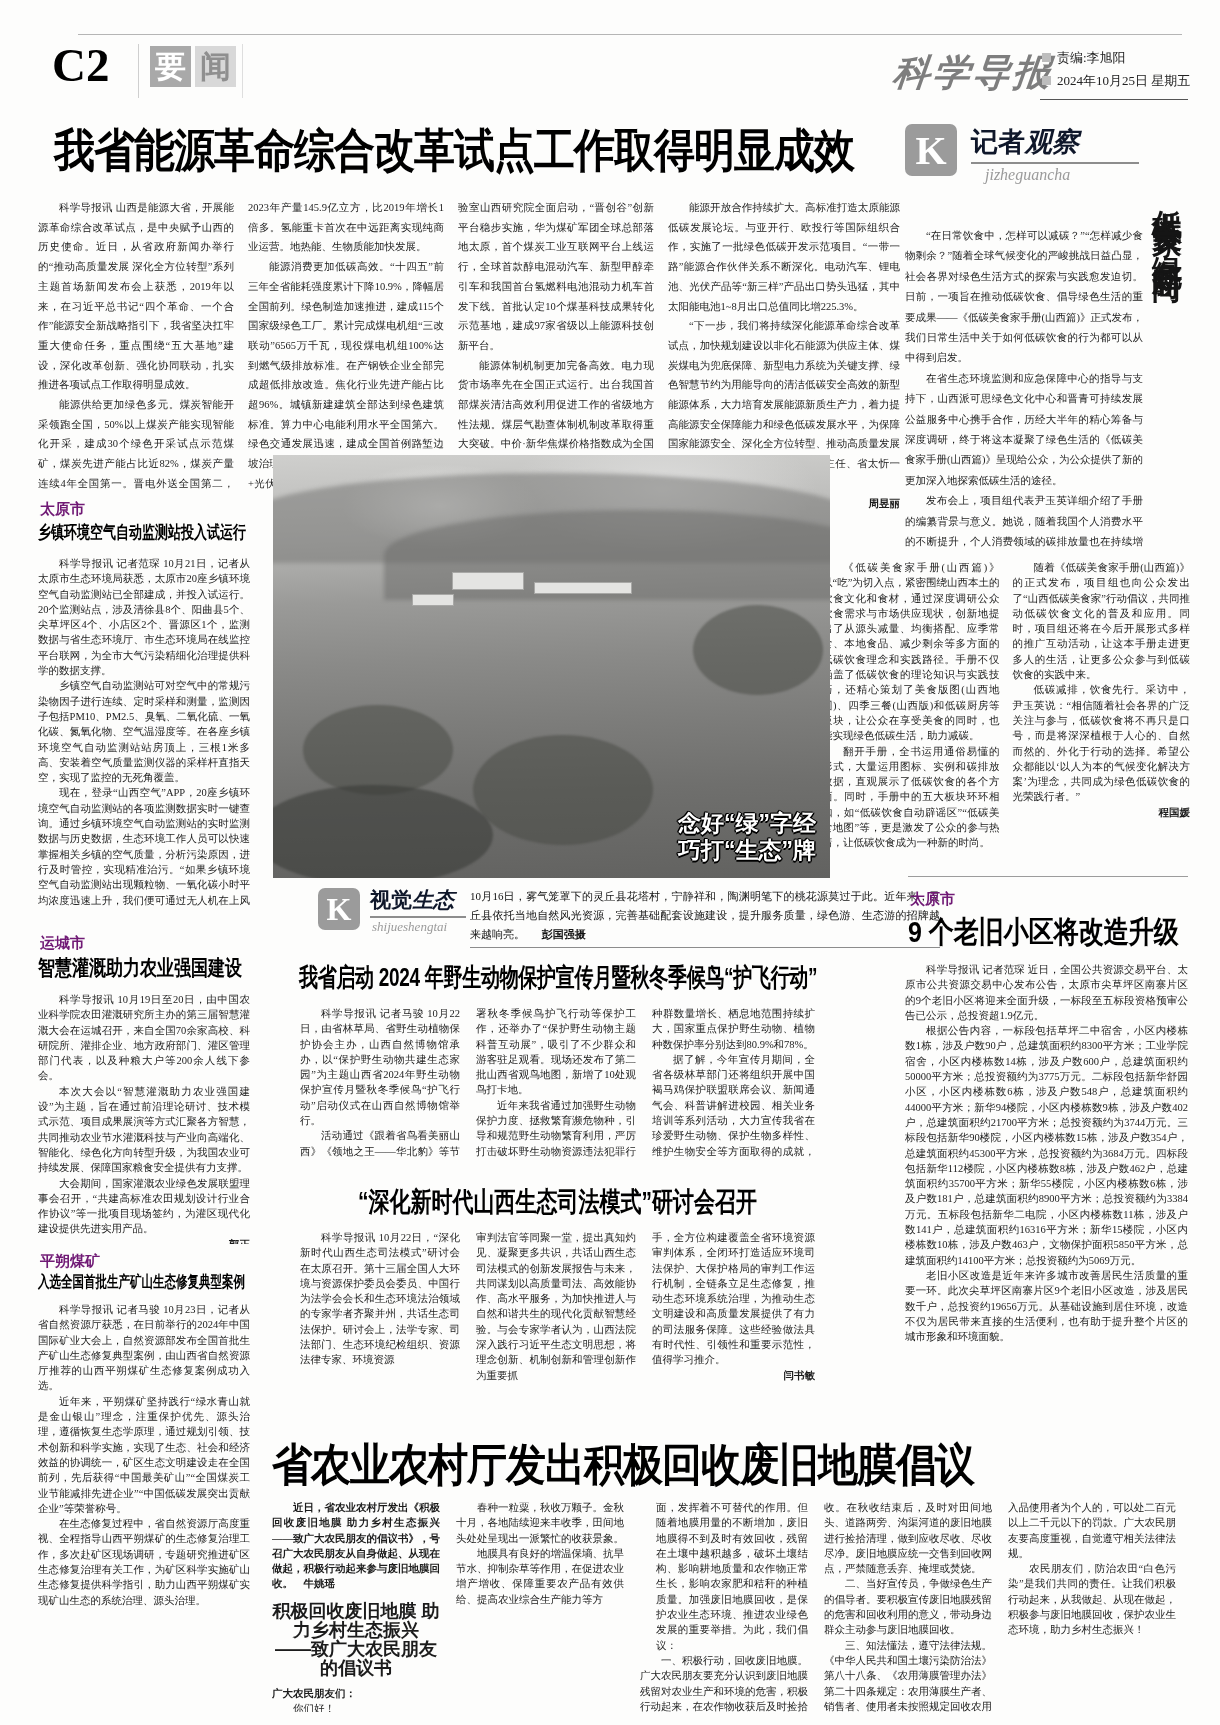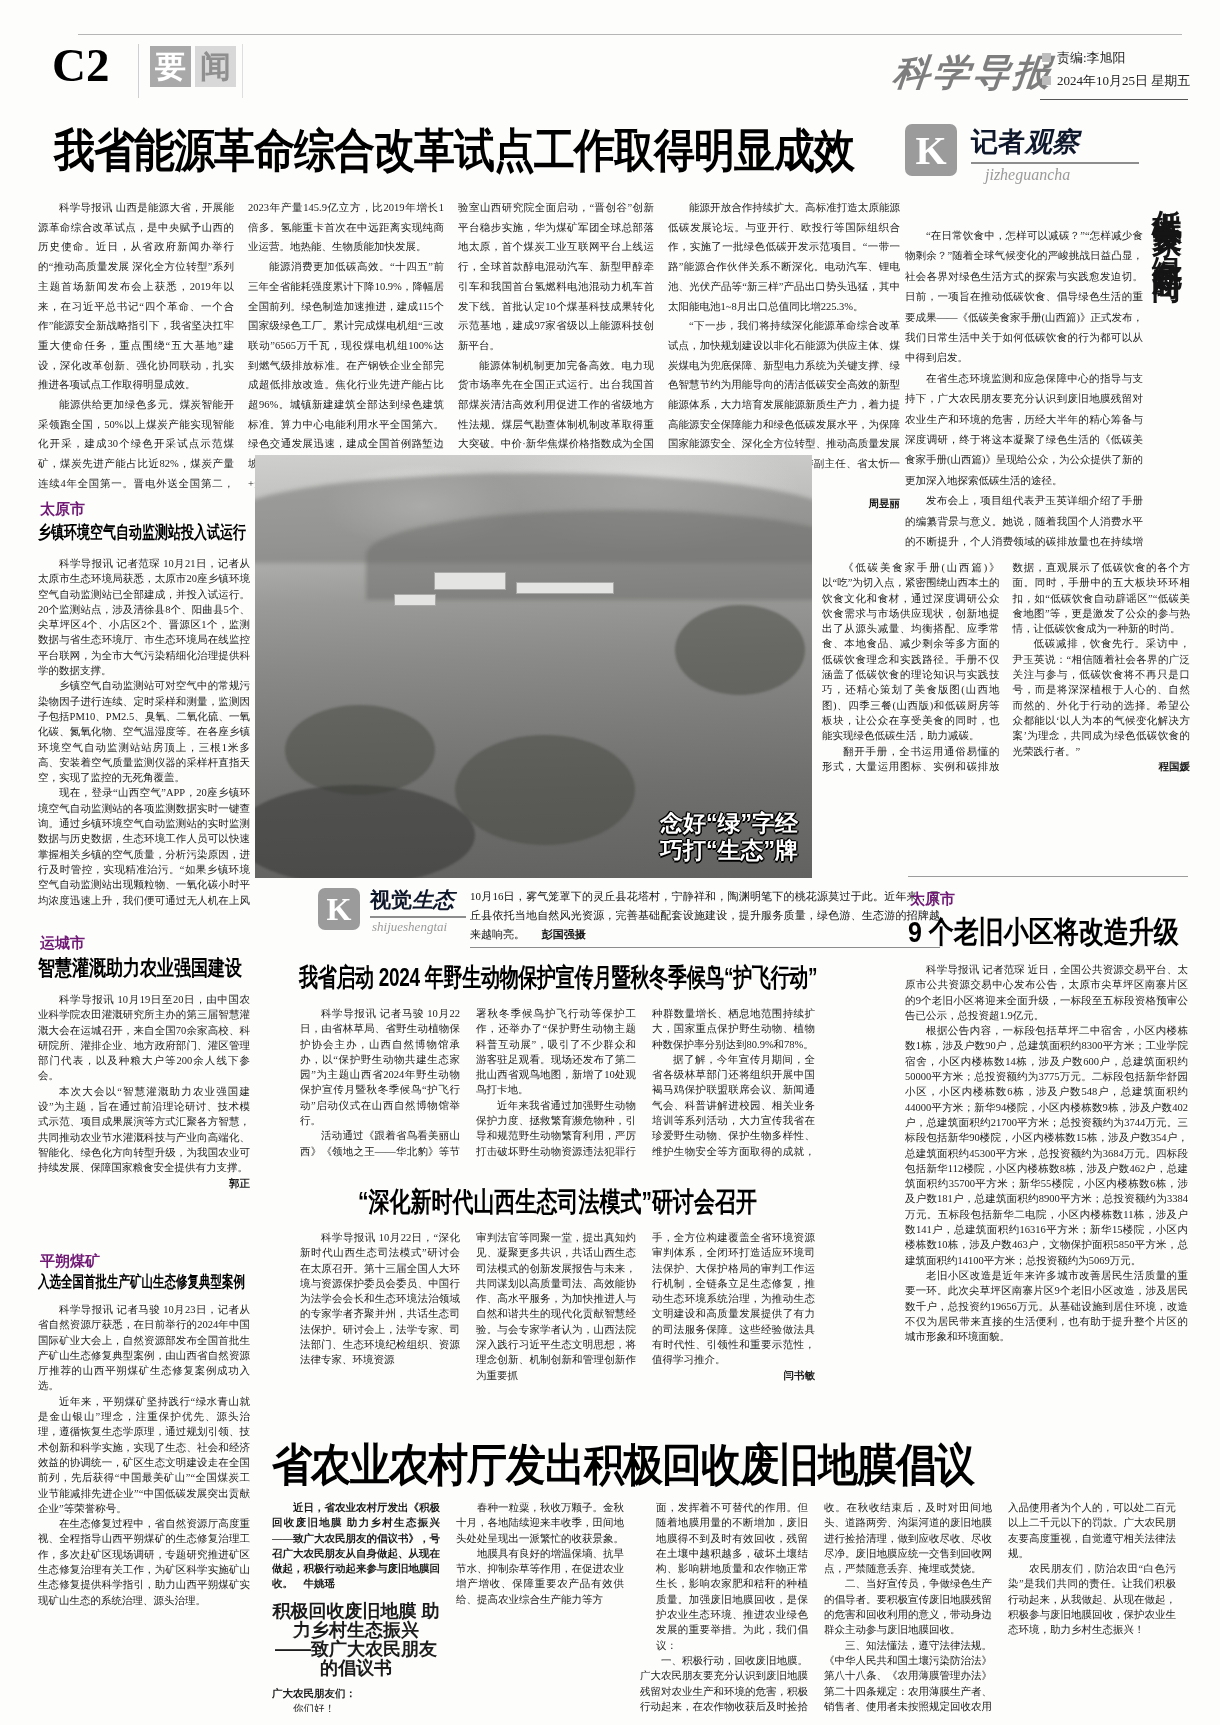--- a/index.html
+++ b/index.html
@@ -38,21 +38,21 @@
   .klogo-rule{height:2px;background:#8d8d8d;}
   
   .vtitle{writing-mode:vertical-rl;font-family:"Liberation Sans",sans-serif;font-weight:600;
           font-size:30px;color:#151515;letter-spacing:4px;}
   .vtitle .gap{display:inline-block;height:26px;}
   
   .photo{background:
      radial-gradient(140px 60px at 30% 12%, #e8e8e6 0%, rgba(200,200,198,.0) 70%),
      radial-gradient(220px 90px at 70% 8%,  #dededd 0%, rgba(190,190,188,.0) 70%),
      linear-gradient(178deg,#cfcfcd 0%,#b9b9b7 18%,#9a9a98 34%,#8a8a88 48%,#7d7d7b 62%,#6f6f6d 78%,#626260 100%);
-     overflow:hidden;}
+     overflow:hidden;margin-left:18px;}
   .photo .ridge{position:absolute;left:-5%;width:110%;height:90px;border-radius:50% 50% 0 0;
      background:rgba(120,120,118,.55);filter:blur(2px);}
   .photo .village{position:absolute;background:#e4e4e2;box-shadow:0 0 0 1px #a8a8a6;}
   .photo .tree{position:absolute;border-radius:50%;background:rgba(70,72,66,.5);filter:blur(1px);}
   .overlay{position:absolute;right:14px;bottom:14px;text-align:left;color:#fff;
      font-family:"Liberation Sans",sans-serif;font-weight:bold;font-size:23px;line-height:27px;
      text-shadow:-1.5px 0 #000,1.5px 0 #000,0 -1.5px #000,0 1.5px #000,1px 1px #000,-1px -1px #000;}
   .caption{font-size:11px;line-height:19px;text-align:justify;border-bottom:1px solid #8c8c8c;padding-bottom:3px;}
   .caption .credit{font-weight:bold;margin-left:14px;}
   .rule-h{background:#9c9c9c;height:1px;}
@@ -102,31 +102,32 @@
   <div class="kbox" style="width:52px;height:52px;font-size:40px;position:absolute;left:0;top:6px;">K</div>
   <div class="klogo-title" style="position:absolute;left:66px;top:6px;font-size:27px;">
     <span>记者</span><span class="it">观察</span>
   </div>
   <div class="klogo-rule" style="position:absolute;left:66px;top:44px;width:168px;"></div>
   <div class="klogo-pinyin" style="position:absolute;left:80px;top:48px;font-size:16px;">jizheguancha</div>
 </div>
 
 <div class="abs bodytxt wide" style="left:905px;top:226px;width:238px;height:330px;">
   <p>“在日常饮食中，怎样可以减碳？”“怎样减少食物剩余？”随着全球气候变化的严峻挑战日益凸显，社会各界对绿色生活方式的探索与实践愈发迫切。日前，一项旨在推动低碳饮食、倡导绿色生活的重要成果——《低碳美食家手册(山西篇)》正式发布，我们日常生活中关于如何低碳饮食的行为都可以从中得到启发。</p>
-  <p>在省生态环境监测和应急保障中心的指导与支持下，广大农民朋友要充分认识到废旧地膜残留对农业生产和环境的危害，历经大半年的精心筹备与深度调研，终于将这本凝聚了绿色生活的《低碳美食家手册(山西篇)》呈现给公众，为公众提供了新的更加深入地探索低碳生活的途径。</p>
+  <p>在省生态环境监测和应急保障中心的指导与支持下，山西派可思绿色文化中心和晋青可持续发展公益服务中心携手合作，历经大半年的精心筹备与深度调研，终于将这本凝聚了绿色生活的《低碳美食家手册(山西篇)》呈现给公众，为公众提供了新的更加深入地探索低碳生活的途径。</p>
   <p>发布会上，项目组代表尹玉英详细介绍了手册的编纂背景与意义。她说，随着我国个人消费水平的不断提升，个人消费领域的碳排放量也在持续增长。而食物的生产、加工、运输和消费全链条均对碳排放产生深远影响。在此背景下，将低碳排放饮食作为减少温室气体排放、促进资源节约和环境保护的重要途径，显得尤为迫切和重要。</p>
 </div>
 
 <div class="abs vtitle" style="left:1146px;top:186px;height:560px;">
   <span>低碳美食家</span><span class="gap"></span><span>绿色新时尚</span>
 </div>
 
 <div class="abs bodytxt twocol" style="left:822px;top:560px;width:368px;height:306px;">
   <p>《低碳美食家手册(山西篇)》以“吃”为切入点，紧密围绕山西本土的饮食文化和食材，通过深度调研公众饮食需求与市场供应现状，创新地提出了从源头减量、均衡搭配、应季常食、本地食品、减少剩余等多方面的低碳饮食理念和实践路径。手册不仅涵盖了低碳饮食的理论知识与实践技巧，还精心策划了美食版图(山西地图)、四季三餐(山西版)和低碳厨房等板块，让公众在享受美食的同时，也能实现绿色低碳生活，助力减碳。</p>
   <p>翻开手册，全书运用通俗易懂的形式，大量运用图标、实例和碳排放数据，直观展示了低碳饮食的各个方面。同时，手册中的五大板块环环相扣，如“低碳饮食自动辟谣区”“低碳美食地图”等，更是激发了公众的参与热情，让低碳饮食成为一种新的时尚。</p>
+  <p>随着《低碳美食家手册(山西篇)》的正式发布，项目组也向公众发出了“山西低碳美食家”行动倡议，共同推动低碳饮食文化的普及和应用。同时，项目组还将在今后开展形式多样的推广互动活动，让这本手册走进更多人的生活，让更多公众参与到低碳饮食的实践中来。</p>
   <p>低碳减排，饮食先行。采访中，尹玉英说：“相信随着社会各界的广泛关注与参与，低碳饮食将不再只是口号，而是将深深植根于人心的、自然而然的、外化于行动的选择。希望公众都能以‘以人为本的气候变化解决方案’为理念，共同成为绿色低碳饮食的光荣践行者。”</p>
   <p class="byline">程国媛</p>
 </div>
 
 <div class="abs photo" style="left:255px;top:455px;width:557px;height:423px;">
   <div class="ridge" style="top:18px;"></div>
   <div class="ridge" style="top:55px;left:20%;width:90%;background:rgba(105,105,103,.5);"></div>
   <div class="village" style="left:180px;top:118px;width:70px;height:16px;"></div>
   <div class="village" style="left:262px;top:128px;width:96px;height:10px;"></div>
   <div class="village" style="left:140px;top:140px;width:40px;height:10px;"></div>
@@ -160,20 +161,21 @@
   <p>科学导报讯 记者范琛 10月21日，记者从太原市生态环境局获悉，太原市20座乡镇环境空气自动监测站已全部建成，并投入试运行。20个监测站点，涉及清徐县8个、阳曲县5个、尖草坪区4个、小店区2个、晋源区1个，监测数据与省生态环境厅、市生态环境局在线监控平台联网，为全市大气污染精细化治理提供科学的数据支撑。</p>
   <p>乡镇空气自动监测站可对空气中的常规污染物因子进行连续、定时采样和测量，监测因子包括PM10、PM2.5、臭氧、二氧化硫、一氧化碳、氮氧化物、空气温湿度等。在各座乡镇环境空气自动监测站站房顶上，三根1米多高、安装着空气质量监测仪器的采样杆直指天空，实现了监控的无死角覆盖。</p>
   <p>现在，登录“山西空气”APP，20座乡镇环境空气自动监测站的各项监测数据实时一键查询。通过乡镇环境空气自动监测站的实时监测数据与历史数据，生态环境工作人员可以快速掌握相关乡镇的空气质量，分析污染原因，进行及时管控，实现精准治污。“如果乡镇环境空气自动监测站出现颗粒物、一氧化碳小时平均浓度迅速上升，我们便可通过无人机在上风向展开溯源排查，确定数据突现高值的原因。”一名运维人员介绍。</p>
 </div>
 
 <div class="abs kicker" style="left:40px;top:934px;">运城市</div>
 <div class="abs h-mid" style="left:38px;top:954px;font-size:17px;transform:scaleY(1.25);transform-origin:left top;">智慧灌溉助力农业强国建设</div>
 <div class="abs bodytxt" style="left:38px;top:992px;width:212px;height:252px;">
   <p>科学导报讯 10月19日至20日，由中国农业科学院农田灌溉研究所主办的第三届智慧灌溉大会在运城召开，来自全国70余家高校、科研院所、灌排企业、地方政府部门、灌区管理部门代表，以及种粮大户等200余人线下参会。</p>
   <p>本次大会以“智慧灌溉助力农业强国建设”为主题，旨在通过前沿理论研讨、技术模式示范、项目成果展演等方式汇聚各方智慧，共同推动农业节水灌溉科技与产业向高端化、智能化、绿色化方向转型升级，为我国农业可持续发展、保障国家粮食安全提供有力支撑。</p>
+  <p>大会期间，国家灌溉农业绿色发展联盟理事会召开，“共建高标准农田规划设计行业合作协议”等一批项目现场签约，为灌区现代化建设提供先进实用产品。</p>
   <p class="byline">郭正</p>
 </div>
 
 <div class="abs kicker" style="left:40px;top:1252px;">平朔煤矿</div>
 <div class="abs h-mid" style="left:38px;top:1272px;font-size:11.5px;transform:scaleY(1.4);transform-origin:left top;">入选全国首批生产矿山生态修复典型案例</div>
 <div class="abs bodytxt" style="left:38px;top:1302px;width:212px;height:410px;">
   <p>科学导报讯 记者马骏 10月23日，记者从省自然资源厅获悉，在日前举行的2024年中国国际矿业大会上，自然资源部发布全国首批生产矿山生态修复典型案例，由山西省自然资源厅推荐的山西平朔煤矿生态修复案例成功入选。</p>
   <p>近年来，平朔煤矿坚持践行“绿水青山就是金山银山”理念，注重保护优先、源头治理，遵循恢复生态学原理，通过规划引领、技术创新和科学实施，实现了生态、社会和经济效益的协调统一，矿区生态文明建设走在全国前列，先后获得“中国最美矿山”“全国煤炭工业节能减排先进企业”“中国低碳发展突出贡献企业”等荣誉称号。</p>
   <p>在生态修复过程中，省自然资源厅高度重视、全程指导山西平朔煤矿的生态修复治理工作，多次赴矿区现场调研，专题研究推进矿区生态修复治理有关工作，为矿区科学实施矿山生态修复提供科学指引，助力山西平朔煤矿实现矿山生态的系统治理、源头治理。</p>
 </div>

